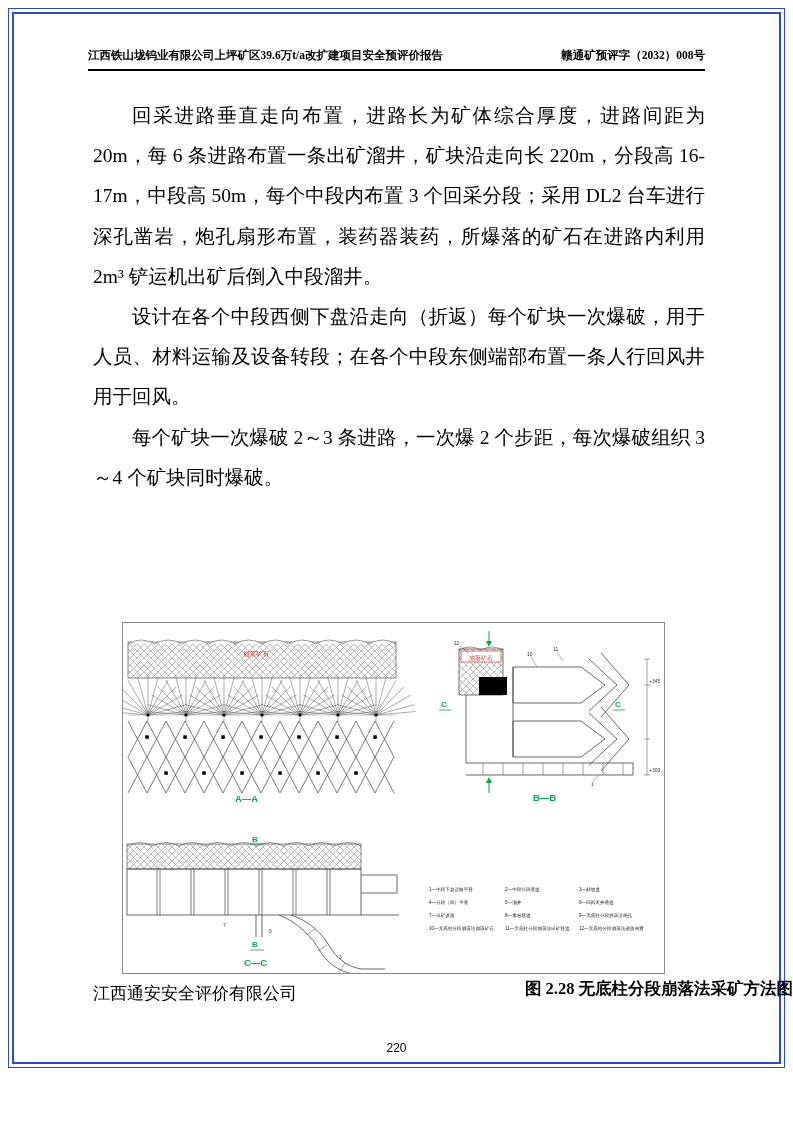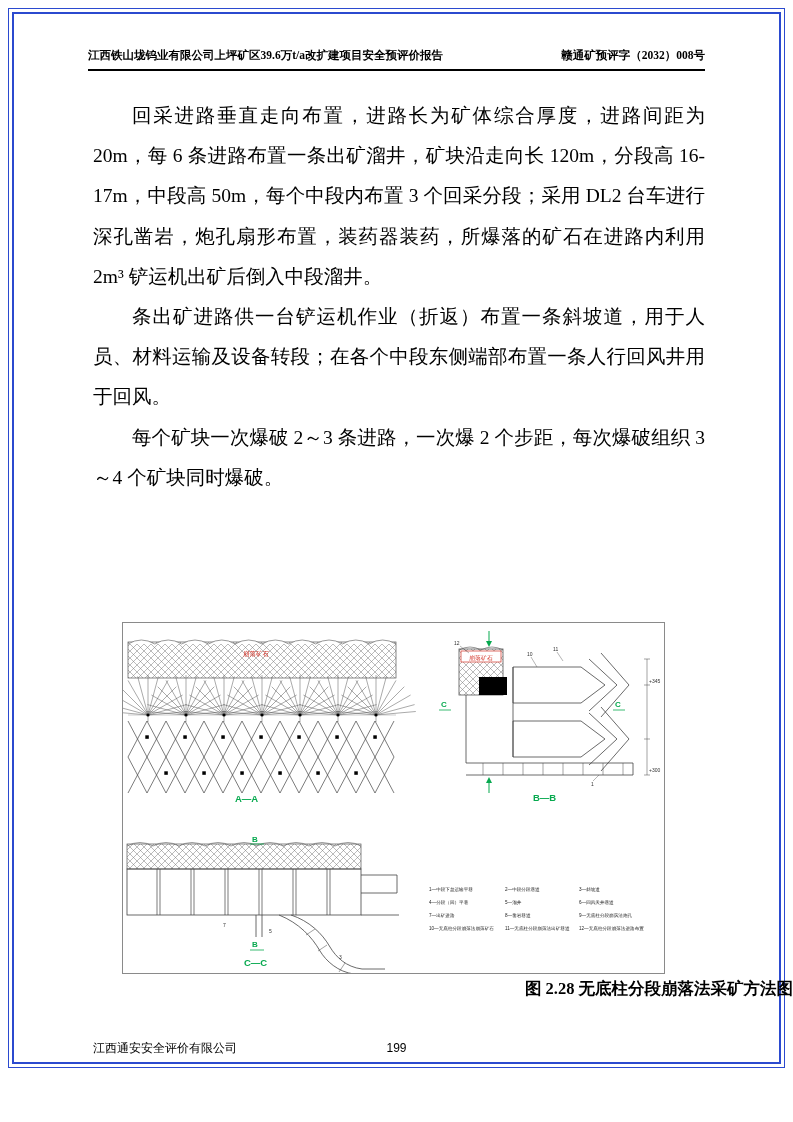--- a/index.html
+++ b/index.html
@@ -7,40 +7,40 @@
   body { width:793px; height:1122px; font-family:"Liberation Serif","DejaVu Serif",serif; color:#000; }
   .page { position:relative; width:793px; height:1076px; background:#fff; overflow:hidden; }
   .frame-outer { position:absolute; inset:8px; border:1px solid #2b4acf; pointer-events:none; }
   .frame-inner { position:absolute; inset:12px; border:2px solid #2b4acf; pointer-events:none; }
   .header { position:absolute; top:48px; left:88px; right:88px; display:flex; justify-content:space-between; font-weight:bold; font-size:11.5px; white-space:nowrap; }
   .header-rule { position:absolute; top:69px; left:88px; right:88px; border-top:2px solid #000; }
   .body-text { position:absolute; top:96px; left:93px; width:612px; font-size:19.5px; line-height:40.2px; text-align:justify; }
   .body-text p { text-indent:2em; }
   .figure-box { position:absolute; left:122px; top:622px; width:543px; height:352px; border:1px solid #8a8a8a; background:#fff; }
   .caption { position:absolute; top:978px; left:0; width:100%; text-align:right; font-weight:bold; font-size:16.5px; }
-  .footer-company { position:absolute; top:1040px; left:93px; font-size:12px; }
+  .footer-company { position:absolute; top:982px; left:93px; font-size:17px; }
   .page-number { position:absolute; top:1041px; left:0; width:100%; text-align:center; font-size:12px; font-family:"Liberation Sans","DejaVu Sans",sans-serif; }
   svg text { font-family:"Liberation Sans","DejaVu Sans",sans-serif; }
 </style>
 </head>
 <body>
 
 <div class="page">
   <div class="frame-outer"></div>
   <div class="frame-inner"></div>
 
   <div class="header">
     <span>江西铁山垅钨业有限公司上坪矿区39.6万t/a改扩建项目安全预评价报告</span>
     <span>赣通矿预评字（2032）008号</span>
   </div>
   <div class="header-rule"></div>
 
   <div class="body-text">
-    <p>回采进路垂直走向布置，进路长为矿体综合厚度，进路间距为 20m，每 6 条进路布置一条出矿溜井，矿块沿走向长 120m，分段高 16-17m，中段高 50m，每个中段内布置 3 个回采分段；采用 DL2 台车进行深孔凿岩，炮孔扇形布置，装药器装药，所爆落的矿石在进路内利用 2m³ 铲运机出矿后倒入中段溜井。</p>
-    <p>条出矿进路供一台铲运机作业（折返）布置一条斜坡道，用于人员、材料运输及设备转段；在各个中段东侧端部布置一条人行回风井用于回风。</p>
+    <p>回采进路垂直走向布置，进路长为矿体综合厚度，进路间距为 20m，每 6 条进路布置一条出矿溜井，矿块沿走向长 220m，分段高 16-17m，中段高 50m，每个中段内布置 3 个回采分段；采用 DL2 台车进行深孔凿岩，炮孔扇形布置，装药器装药，所爆落的矿石在进路内利用 2m³ 铲运机出矿后倒入中段溜井。</p>
+    <p>设计在各个中段西侧下盘沿走向（折返）每个矿块一次爆破，用于人员、材料运输及设备转段；在各个中段东侧端部布置一条人行回风井用于回风。</p>
     <p>每个矿块一次爆破 2～3 条进路，一次爆 2 个步距，每次爆破组织 3～4 个矿块同时爆破。</p>
   </div>
 
   <div class="figure-box">
     <svg width="541" height="350" viewBox="0 0 541 350">
       <defs>
         <pattern id="rub" width="7" height="7" patternUnits="userSpaceOnUse">
           <path d="M0,7 L7,0 M0,0 L7,7" stroke="#777" stroke-width="0.5" fill="none"></path>
         </pattern>
         <g id="fan" stroke="#555" stroke-width="0.5">
@@ -213,14 +213,14 @@
         <text x="306" y="307">10—无底柱分段崩落法崩落矿石</text>
         <text x="382" y="307">11—无底柱分段崩落法出矿巷道</text>
         <text x="456" y="307">12—无底柱分段崩落法进路布置</text>
       </g>
     </svg>
   </div>
 
   <div class="caption">图 2.28 无底柱分段崩落法采矿方法图</div>
 
   <div class="footer-company">江西通安安全评价有限公司</div>
-  <div class="page-number">199</div>
+  <div class="page-number">220</div>
 </div>
 
 </body></html>

